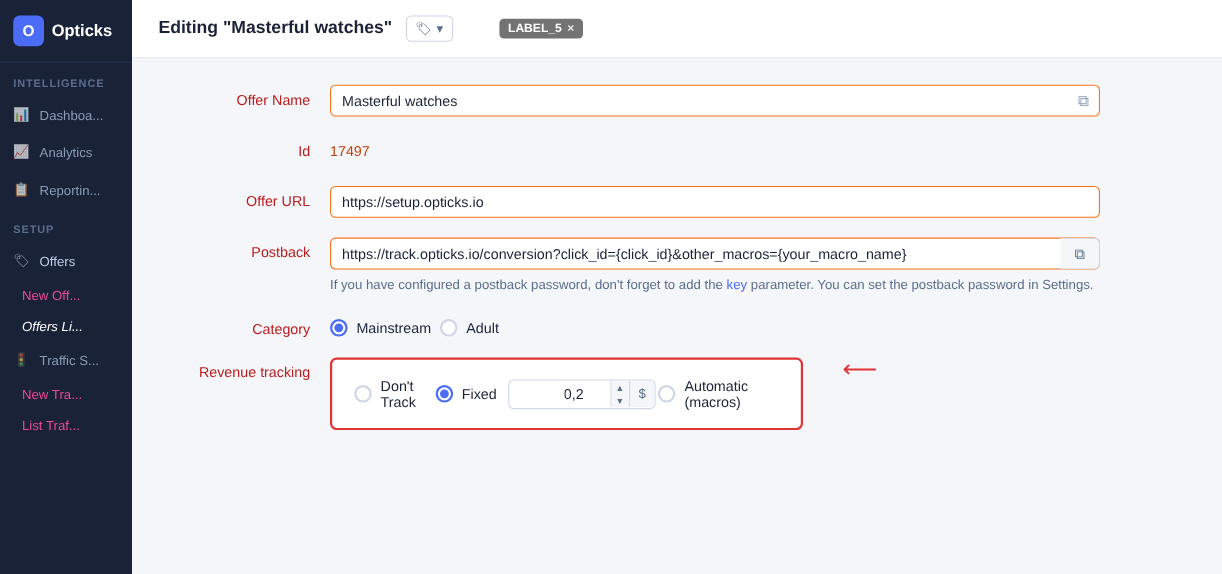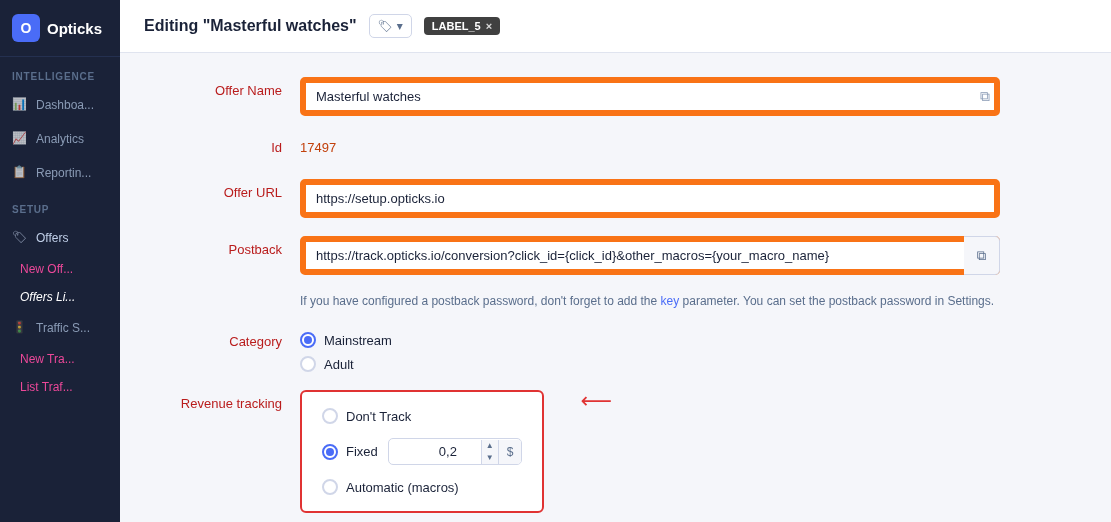--- a/index.html
+++ b/index.html
@@ -94,29 +94,30 @@
       gap: 4px;
       border: 1px solid #d0d6e8;
       border-radius: 5px;
       padding: 4px 8px;
       cursor: pointer;
       background: white;
       color: #5a6e8c;
       font-size: 12px;
     }
     .label-badge {
-      background: #404040;
+      background: #737373;
       color: white;
       border-radius: 4px;
       padding: 3px 8px;
       font-size: 11px;
       font-weight: 600;
       display: flex;
       align-items: center;
       gap: 5px;
+      margin-left: 30px;
     }
     .label-badge-close {
       cursor: pointer;
       opacity: 0.8;
     }
 
     
     .content {
       flex: 1;
       overflow-y: auto;
@@ -138,21 +139,21 @@
       font-size: 13px;
       color: #b91c1c;
       font-weight: 500;
     }
     .form-control {
       flex: 1;
       max-width: 700px;
     }
     .form-input {
       width: 100%;
-      border: 6px solid #f97316;
+      border: 1px solid #f97316;
       border-radius: 5px;
       padding: 6px 10px;
       font-size: 13px;
       color: #1a2238;
       background: white;
       outline: none;
     }
     .input-with-icon {
       position: relative;
       display: flex;
@@ -180,29 +181,29 @@
       background: #f5f6fa;
       border: 1px solid #d0d6e8;
       border-left: none;
       border-radius: 0 5px 5px 0;
       cursor: pointer;
       display: flex; align-items: center; justify-content: center;
       color: #5a6e8c;
     }
     .postback-input { padding-right: 40px; }
     .postback-hint {
-      margin-top: 17px;
+      margin-top: 5px;
       font-size: 12px;
       color: #5a6e8c;
       line-height: 1.5;
     }
     .postback-hint .key-link { color: #4a6cf7; text-decoration: none; }
 
     
-    .radio-group { display: flex; flex-direction: column; gap: 8px; padding-top: 4px; }
+    .radio-group { display: flex; flex-direction: row; gap: 8px; padding-top: 4px; }
     .radio-item { display: flex; align-items: center; gap: 8px; cursor: pointer; }
     .radio-circle {
       width: 16px; height: 16px;
       border-radius: 50%;
       border: 2px solid #d0d6e8;
       background: white;
       display: flex; align-items: center; justify-content: center;
       flex-shrink: 0;
     }
     .radio-circle.checked { border-color: #4a6cf7; }
@@ -215,21 +216,21 @@
     .radio-label { font-size: 13px; color: #1a2238; }
 
     
     .revenue-box {
       border: 2px solid #e03333;
       border-radius: 6px;
       padding: 16px 20px;
       max-width: 430px;
       background: white;
     }
-    .revenue-options { display: flex; flex-direction: column; gap: 14px; }
+    .revenue-options { display: flex; flex-direction: row; gap: 2px; }
     .fixed-row { display: flex; align-items: center; gap: 10px; }
     .fixed-input-group {
       display: flex;
       align-items: center;
       border: 1px solid #d0d6e8;
       border-radius: 5px;
       overflow: hidden;
       background: white;
     }
     .fixed-input {

